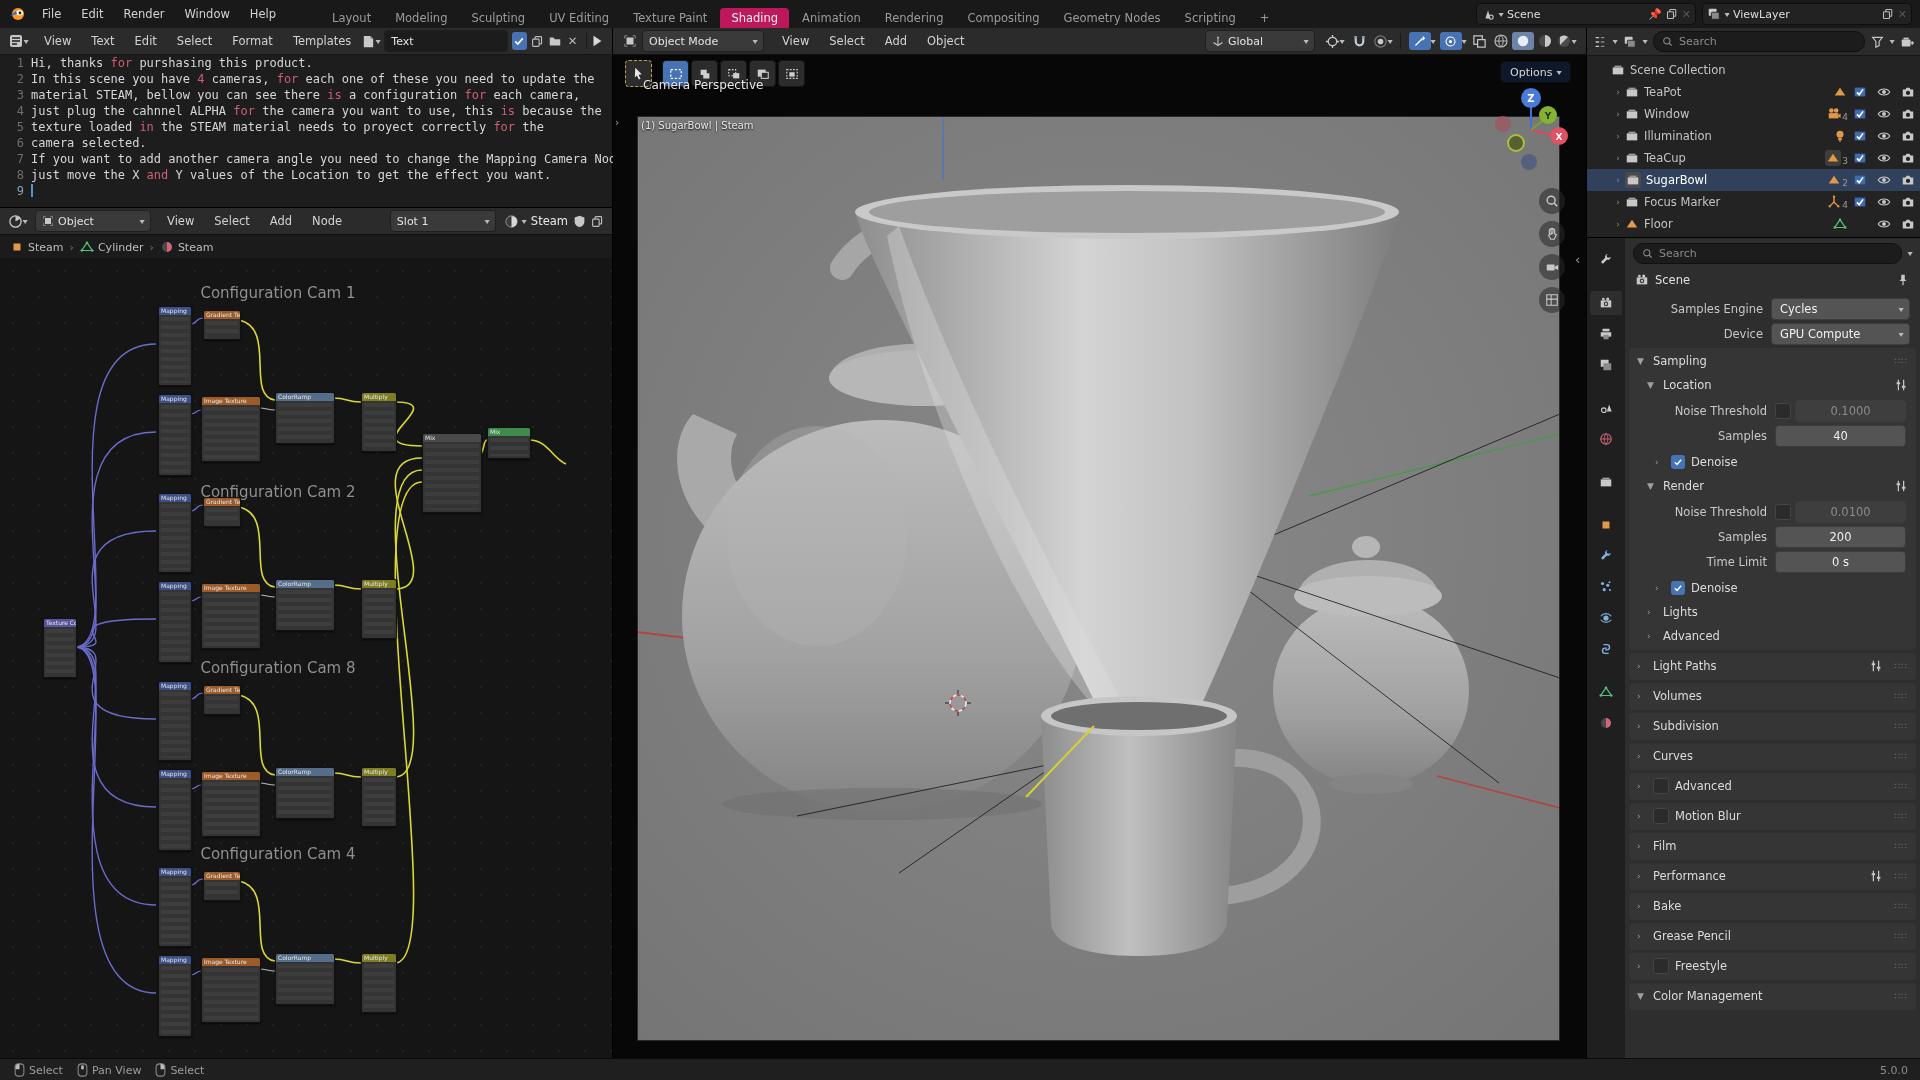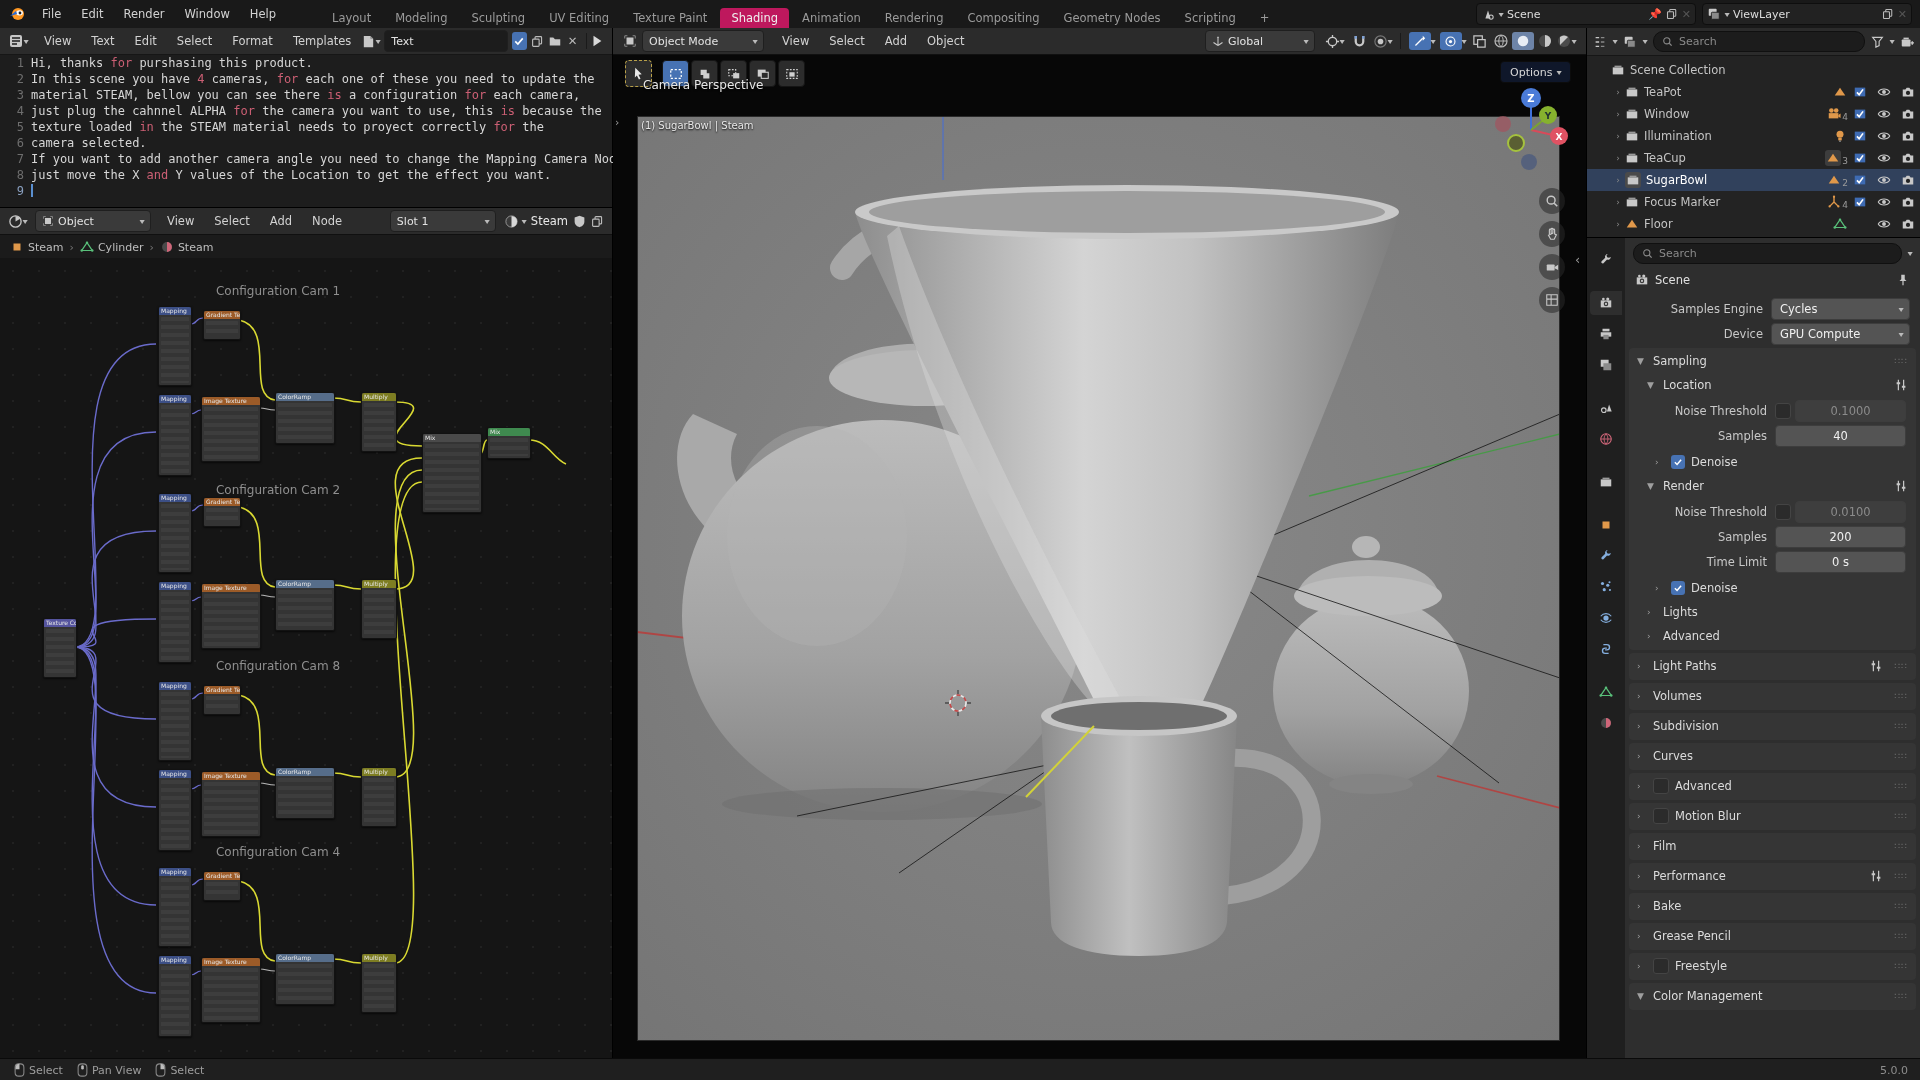--- a/index.html
+++ b/index.html
@@ -27,21 +27,21 @@
   .lnum{width:24px;text-align:right;padding-right:7px;color:#6e6e6e;flex:none;}
   .ltxt{color:#d6d6d6;}
   .kw{color:#cc5f74;}
   .cursorbar{display:inline-block;width:2px;height:13px;background:#5a8fd0;vertical-align:-2px;}
   
   #shader{left:0;top:208px;width:612px;height:850px;background:#141414;}
   #shader .hdr{height:26px;border-bottom:1px solid #101010;}
   #crumb{height:24px;display:flex;align-items:center;font-size:11px;color:#bdbdbd;background:#1b1b1b;padding-left:10px;gap:6px;border-bottom:1px solid #101010;}
   #nodecanvas{position:absolute;left:0;top:50px;width:612px;height:800px;overflow:hidden;
      background-color:#151515;background-image:radial-gradient(#212121 1px,transparent 1px);background-size:26px 26px;}
-  .ngroup-label{position:absolute;font-size:12px;color:#8f8f8f;transform:translateX(-50%);}
+  .ngroup-label{position:absolute;font-size:15px;color:#8f8f8f;transform:translateX(-50%);}
   .nnode{position:absolute;background:#343434;border:1px solid #121212;border-radius:2px;box-shadow:0 1px 2px rgba(0,0,0,.6);}
   .nhead{height:8px;border-radius:2px 2px 0 0;font-size:6px;line-height:8px;color:#e6e6e6;padding:0 2px;overflow:hidden;white-space:nowrap;}
   .nbody{position:absolute;left:2px;right:2px;top:10px;bottom:2px;
      background:repeating-linear-gradient(180deg,#3d3d3d 0 4px,#343434 4px 8px);border-radius:1px;}
   
   #vport{left:613px;top:28px;width:973px;height:1030px;background:#070707;}
   #vport .hdr{height:26px;border-bottom:1px solid #101010;}
   #camwrap{position:absolute;left:24px;top:88px;width:923px;height:925px;}
   .vp-label{position:absolute;font-size:12px;color:#e8e8e8;text-shadow:0 1px 2px #000;}
   .toolbox{position:absolute;display:flex;gap:2px;}

